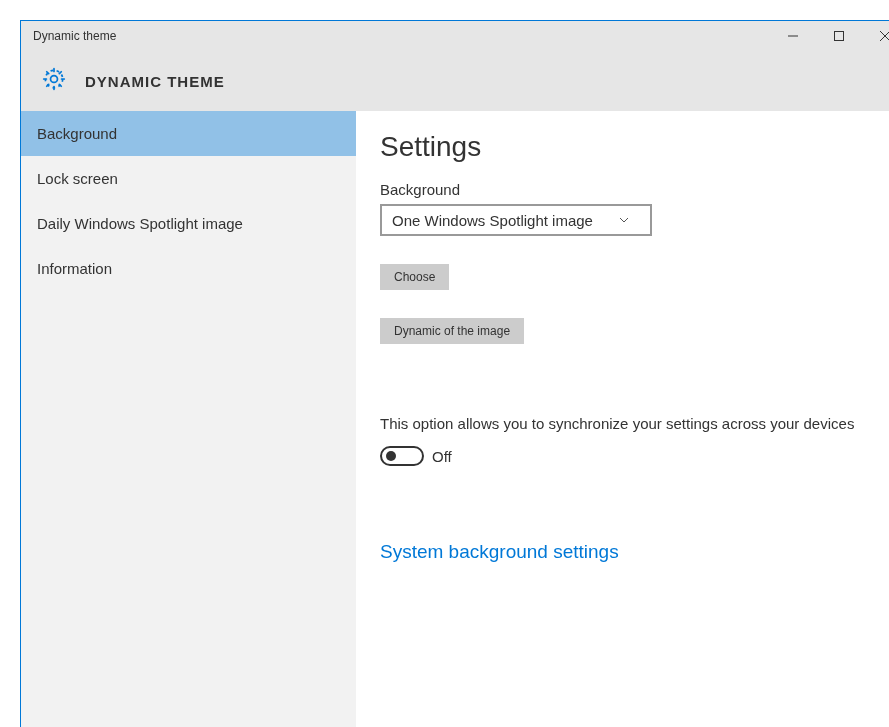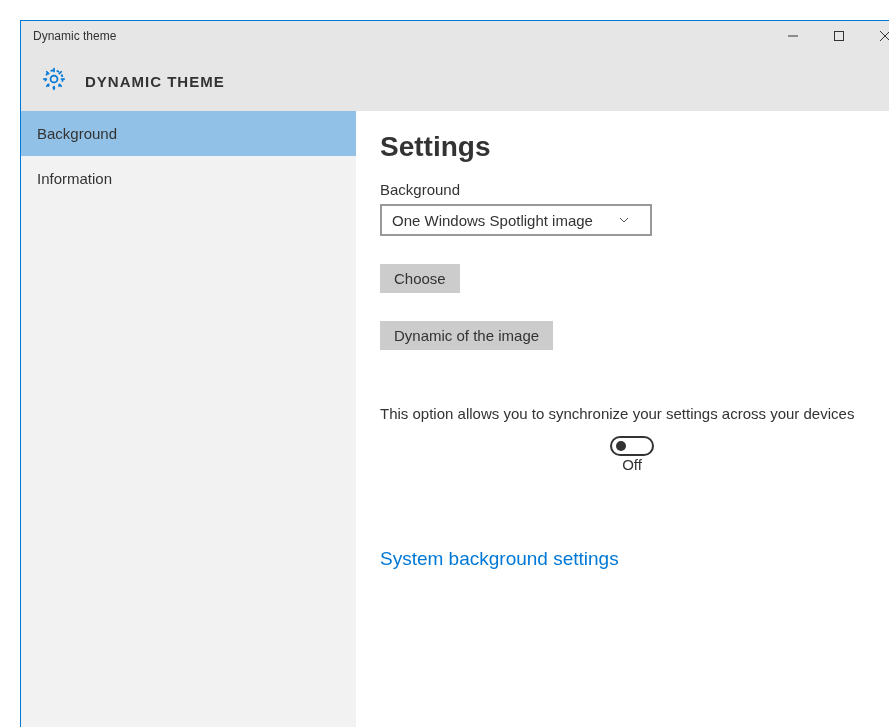--- a/index.html
+++ b/index.html
@@ -85,21 +85,21 @@
       background: #91c1e7;
     }
     .content {
       flex: 1;
       background: #fff;
       padding: 20px 24px;
       overflow-y: auto;
     }
     .content h1 {
       font-size: 28px;
-      font-weight: 700;
+      font-weight: 400;
       color: #333;
       margin-bottom: 18px;
     }
     .field-label {
       font-size: 15px;
       color: #333;
       margin-bottom: 6px;
     }
     .dropdown {
       width: 272px;
@@ -115,38 +115,38 @@
       background: #fff;
     }
     .chevron-down {
       width: 12px;
       height: 12px;
     }
     .btn {
       display: inline-block;
       background: #ccc;
       color: #333;
-      font-size: 15px;
+      font-size: 12px;
       padding: 6px 14px;
       border: none;
       cursor: pointer;
     }
     .section-gap {
       margin-top: 28px;
     }
     .sync-desc {
       font-size: 15px;
       color: #333;
       margin-bottom: 14px;
+      margin-top: 16px;
     }
     .toggle-row {
       display: flex;
       align-items: center;
-      gap: 0;
-      flex-direction: column;
+      gap: 8px;
     }
     .toggle {
       width: 44px;
       height: 20px;
       border: 2px solid #333;
       border-radius: 20px;
       background: #fff;
       position: relative;
       cursor: pointer;
     }
@@ -213,20 +213,26 @@
     <div class="app-header-title">DYNAMIC THEME</div>
   </div>
 
   <div class="body-area">
 
     <div class="sidebar">
       <div class="sidebar-item selected">
         <span>Background</span>
       </div>
       <div class="sidebar-item">
+        <span>Lock screen</span>
+      </div>
+      <div class="sidebar-item">
+        <span>Daily Windows Spotlight image</span>
+      </div>
+      <div class="sidebar-item">
         <span>Information</span>
       </div>
     </div>
 
     <div class="content">
 
       <h1>Settings</h1>
 
       <div class="field-label">Background</div>
       <div class="dropdown">

